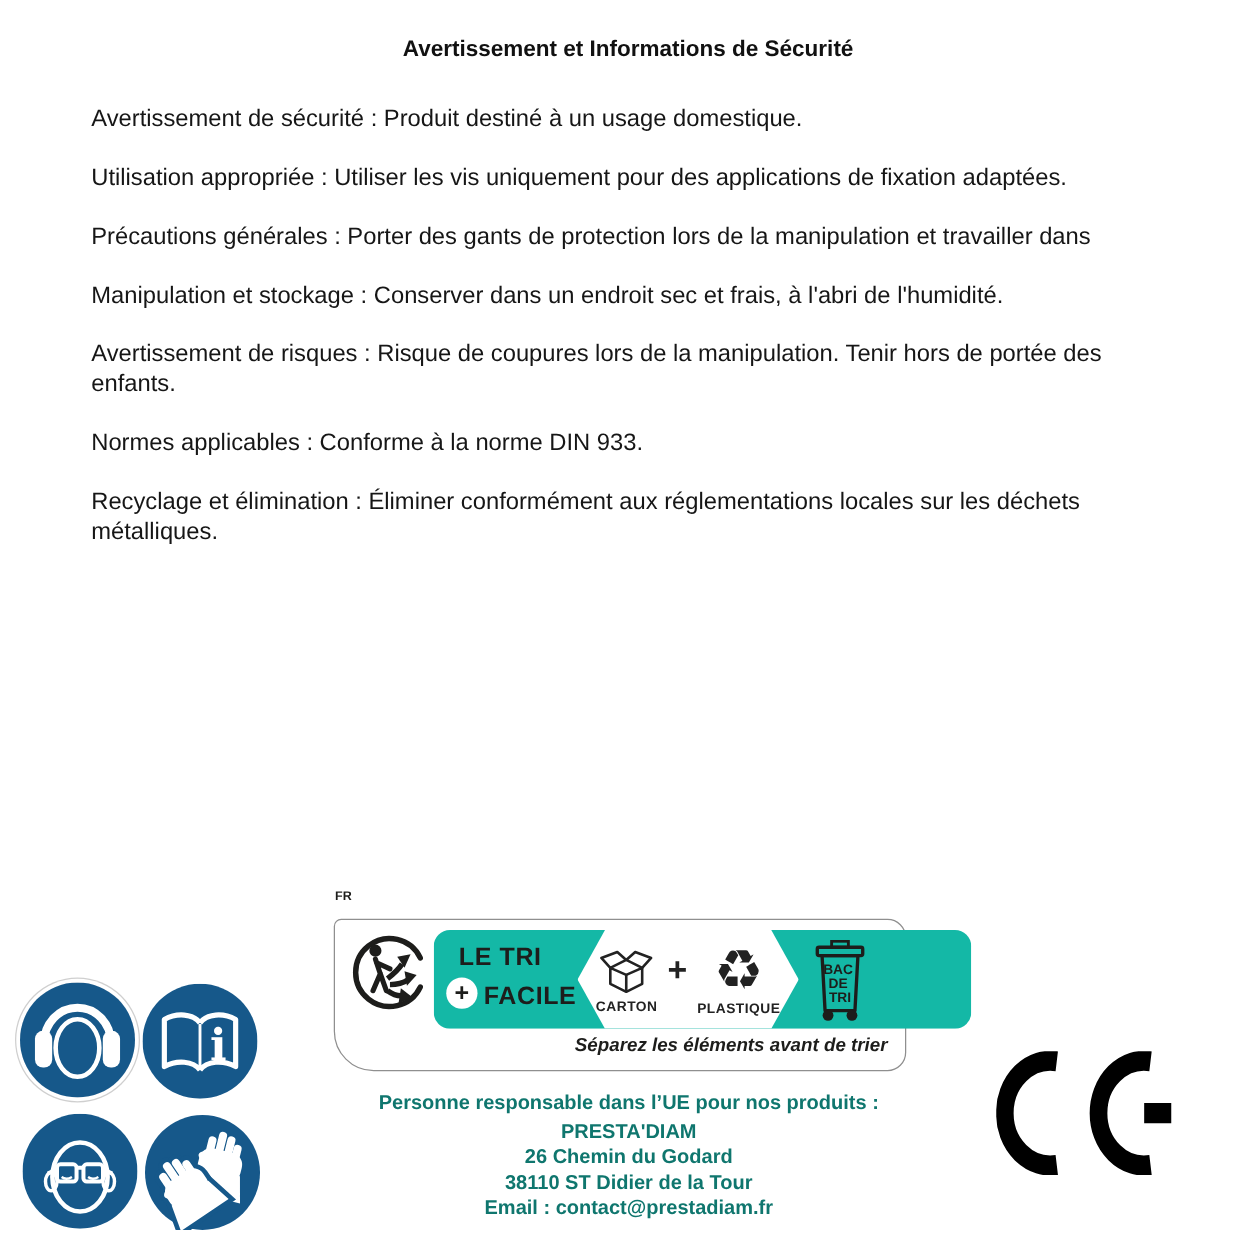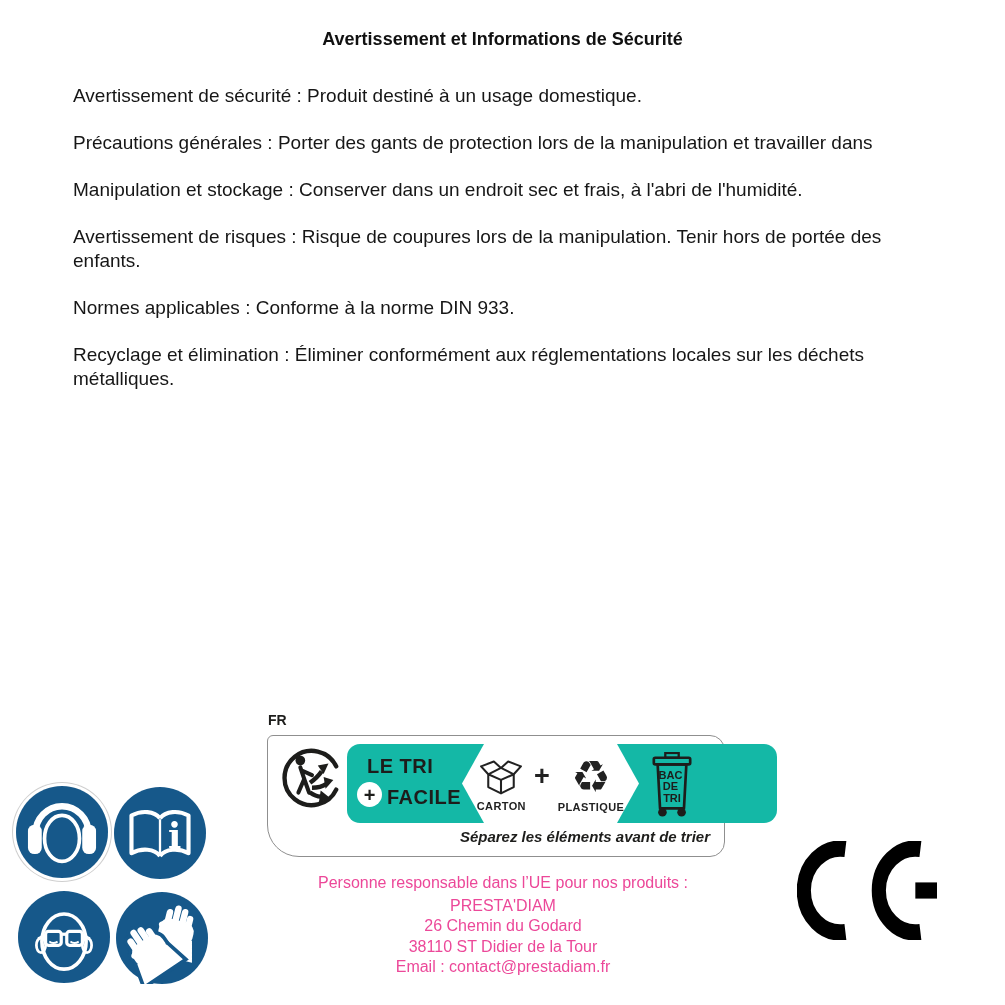--- a/index.html
+++ b/index.html
@@ -17,21 +17,21 @@
   
   .picto{position:absolute;width:92px;height:92px;border-radius:50%;}
   .picto svg{display:block;width:100%;height:100%;}
   .picto.ringed{box-shadow:0 0 0 3px #fff,0 0 0 4px #cfcfcf;}
   .p1{left:16px;top:786px;}
   .p2{left:114px;top:787px;}
   .p3{left:18px;top:891px;}
   .p4{left:116px;top:892px;}
 
   
-  .fr-tag{position:absolute;left:268px;top:712px;font-size:14px;font-weight:bold;color:#1d1d1b;}
+  .fr-tag{position:absolute;left:268px;top:712px;font-size:10px;font-weight:bold;color:#1d1d1b;}
   .tri-box{position:absolute;left:267px;top:735px;width:458px;height:122px;background:#fff;
            border:1.5px solid #8f8f8f;border-radius:6px 15px 15px 32px;box-sizing:border-box;}
   .triman{position:absolute;left:11px;top:7px;width:64px;height:70px;}
   .tri-banner{position:absolute;left:79px;top:8px;width:430px;height:79px;background:#14b8a6;
               border-radius:13px;
               clip-path:polygon(0 0,100% 0,100% 100%,0 100%);}
   .brand-top{position:absolute;left:20px;top:11px;font-size:20px;font-weight:800;
              letter-spacing:.5px;color:#1d1d1b;}
   .plus-circle{position:absolute;left:10px;top:38px;width:25px;height:25px;border-radius:50%;
                background:#fff;display:flex;align-items:center;justify-content:center;
@@ -44,35 +44,38 @@
   .mat{display:flex;flex-direction:column;align-items:center;}
   .mat-label{font-size:11px;font-weight:bold;color:#222;letter-spacing:.4px;margin-top:1px;}
   .mat-plus{font-size:27px;font-weight:800;color:#222;margin:0 1px 14px 1px;}
   .recycle-glyph{font-family:"DejaVu Sans",sans-serif;font-size:44px;line-height:46px;color:#222;}
   .bin{position:absolute;left:303px;top:8px;width:44px;height:67px;}
   .tri-caption{position:absolute;right:14px;top:92px;font-size:15px;font-style:italic;
                font-weight:600;color:#1d1d1b;}
 
   
   .resp{position:absolute;left:250px;top:873px;width:506px;text-align:center;}
-  .resp div{font-size:16px;font-weight:normal;color:#ec4899;line-height:20.5px;}
+  .resp div{font-size:16px;font-weight:bold;color:#0f766e;line-height:20.5px;}
   .resp div:first-child{margin-bottom:2px;}
 
   
   .ce{position:absolute;left:797px;top:841px;width:150px;height:99px;}
   .ce svg{display:block;width:100%;height:100%;}
 </style>
 </head>
 <body>
 
 <div class="doc-title">Avertissement et Informations de Sécurité</div>
 
 <div class="doc-body">
   <p>
     <span class="line">Avertissement de sécurité : Produit destiné à un usage domestique.</span>
+  </p>
+  <p>
+    <span class="line">Utilisation appropriée : Utiliser les vis uniquement pour des applications de fixation adaptées.</span>
   </p>
   <p>
     <span class="line">Précautions générales : Porter des gants de protection lors de la manipulation et travailler dans</span>
   </p>
   <p>
     <span class="line">Manipulation et stockage : Conserver dans un endroit sec et frais, à l'abri de l'humidité.</span>
   </p>
   <p>
     <span class="line">Avertissement de risques : Risque de coupures lors de la manipulation. Tenir hors de portée des</span>
     <span class="line">enfants.</span>

